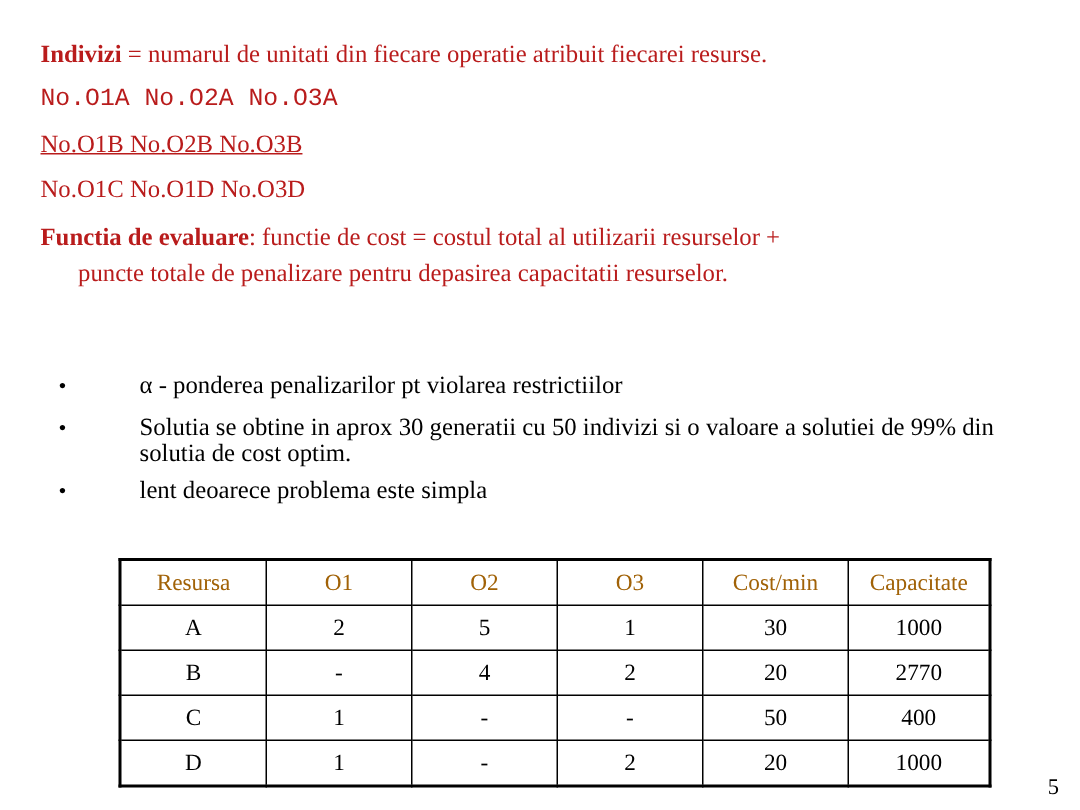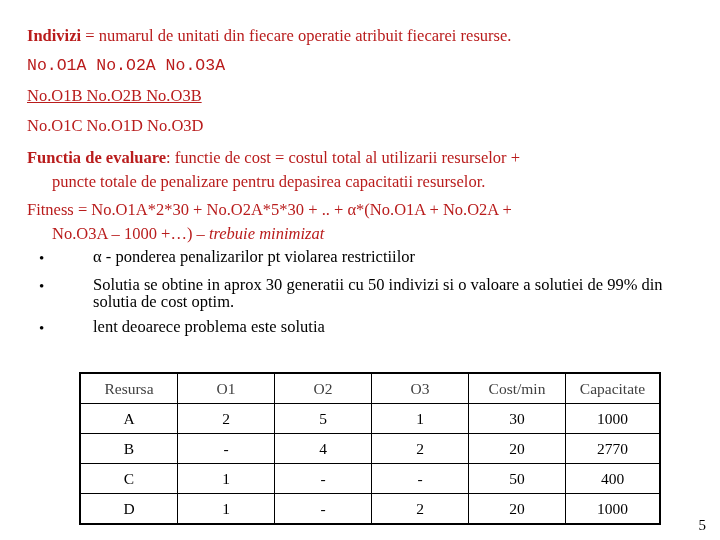--- a/index.html
+++ b/index.html
@@ -89,21 +89,21 @@
   table.data td, table.data th {
     border: 1px solid #000000;
     height: 29px;
     text-align: center;
     vertical-align: middle;
     font-size: 15.5px;
     font-weight: normal;
     padding: 0 2px;
   }
   table.data th {
-    color: #404040;
+    color: #a16207;
   }
   table.data td {
     color: #000000;
   }
 
   .col-0 { width: 92px; }
   .col-1 { width: 92px; }
   .col-2 { width: 92px; }
   .col-3 { width: 92px; }
   .col-4 { width: 92px; border-radius: 14px; }
@@ -134,37 +134,33 @@
   </div>
   <div class="body-text" style="top: 118px;">
     <div class="line para">No.O1C   No.O1D   No.O3D</div>
   </div>
 
   <div class="body-text" style="top: 150px;">
     <div class="line para"><span class="bold">Functia de evaluare</span><span>: functie de cost = costul total al utilizarii resurselor +</span></div>
     <div class="line para" style="padding-left: 25px; margin-top: 7px;">puncte totale de penalizare pentru depasirea capacitatii resurselor.</div>
   </div>
 
-  <div class="body-text" style="top: 202px;">
-    <div class="line para">Fitness = No.O1A*2*30 + No.O2A*5*30 + .. + α*(No.O1A + No.O2A +</div>
-    <div class="line para" style="padding-left: 25px; margin-top: 7px;"><span>No.O3A – 1000 +…) – </span><span class="ital">trebuie minimizat</span></div>
-  </div>
 
   <div class="bullets" style="top: 249px;">
     <div class="bullet-row">
       <span class="bullet-mark">•</span>
       <span class="bullet-text">α - ponderea penalizarilor pt violarea restrictiilor</span>
     </div>
     <div class="bullet-row">
       <span class="bullet-mark">•</span>
       <span class="bullet-text">Solutia se obtine in aprox 30 generatii cu 50 indivizi si o valoare a solutiei de 99% din solutia de cost optim.</span>
     </div>
     <div class="bullet-row">
       <span class="bullet-mark">•</span>
-      <span class="bullet-text">lent deoarece problema este solutia</span>
+      <span class="bullet-text">lent deoarece problema este simpla</span>
     </div>
   </div>
 
   <div class="tbl-wrap">
     <table class="data">
       <thead>
         <tr>
           <th class="col-0">Resursa</th>
           <th class="col-1">O1</th>
           <th class="col-2">O2</th>

